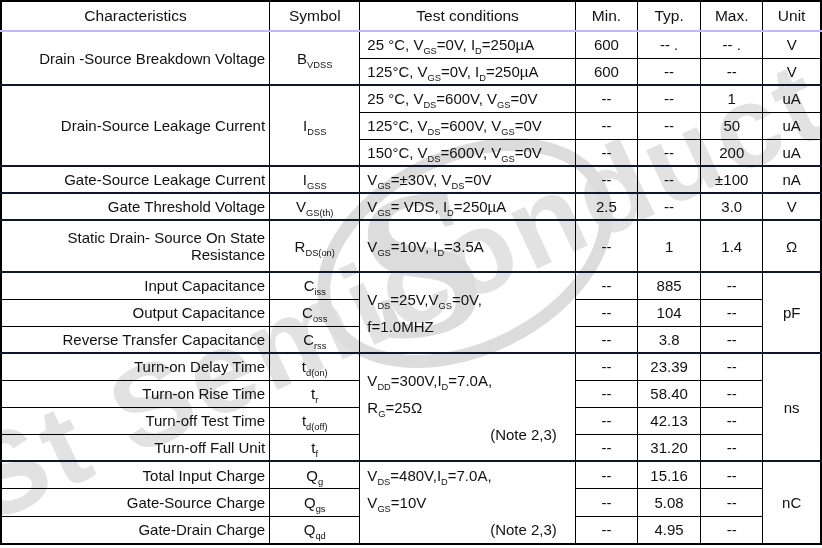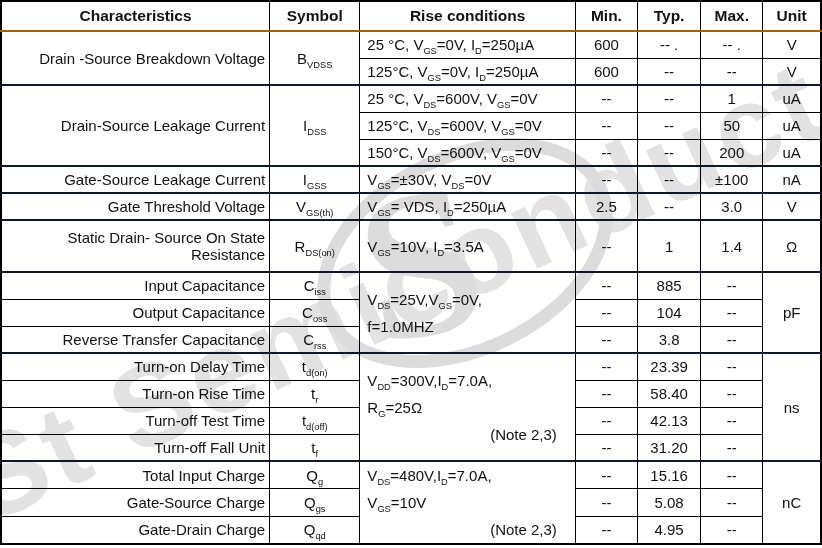--- a/index.html
+++ b/index.html
@@ -19,21 +19,21 @@
   table{
     position:relative;z-index:1;background:transparent;
     border-collapse:collapse;table-layout:fixed;
     width:822px;border:2px solid #000;
   }
   th,td{
     border:1px solid #000;padding:0 4px;font-size:15px;
     vertical-align:middle;overflow:hidden;background:transparent;
   }
   thead tr{height:30px;}
-  thead th{font-weight:bold;text-align:center;border-bottom:2px solid #a16207;font-size:15.5px;}
+  thead th{font-weight:normal;text-align:center;border-bottom:2px solid #c4b5fd;font-size:15.5px;}
   tbody tr{height:27px;}
   tbody tr.tall{height:52px;}
   tr.grp td{border-top:2px solid #0f172a;}
   .char{text-align:right;padding-left:9px;}
   .sym,.val,.unit{text-align:center;}
   .cond{text-align:left;padding-left:7px;}
   .cond .line{line-height:27px;}
   .cond .note{line-height:27px;text-align:right;padding-right:14px;}
   .blk{display:flex;flex-direction:column;justify-content:center;height:100%;}
   .blk.spread{justify-content:flex-end;}
@@ -57,21 +57,21 @@
       <col style="width:215px">
     <col style="width:62px">
       <col style="width:63px">
       <col style="width:62px">
       <col style="width:58px">
   </colgroup>
   <thead>
     <tr>
       <th>Characteristics</th>
       <th>Symbol</th>
-      <th>Rise conditions</th>
+      <th>Test conditions</th>
       <th>Min.</th>
       <th>Typ.</th>
       <th>Max.</th>
       <th>Unit</th>
     </tr>
   </thead>
   <tbody>
     <tr>
       <td class="char" rowspan="2">Drain -Source Breakdown Voltage</td>
       <td class="sym" rowspan="2">B<sub>VDSS</sub></td>

